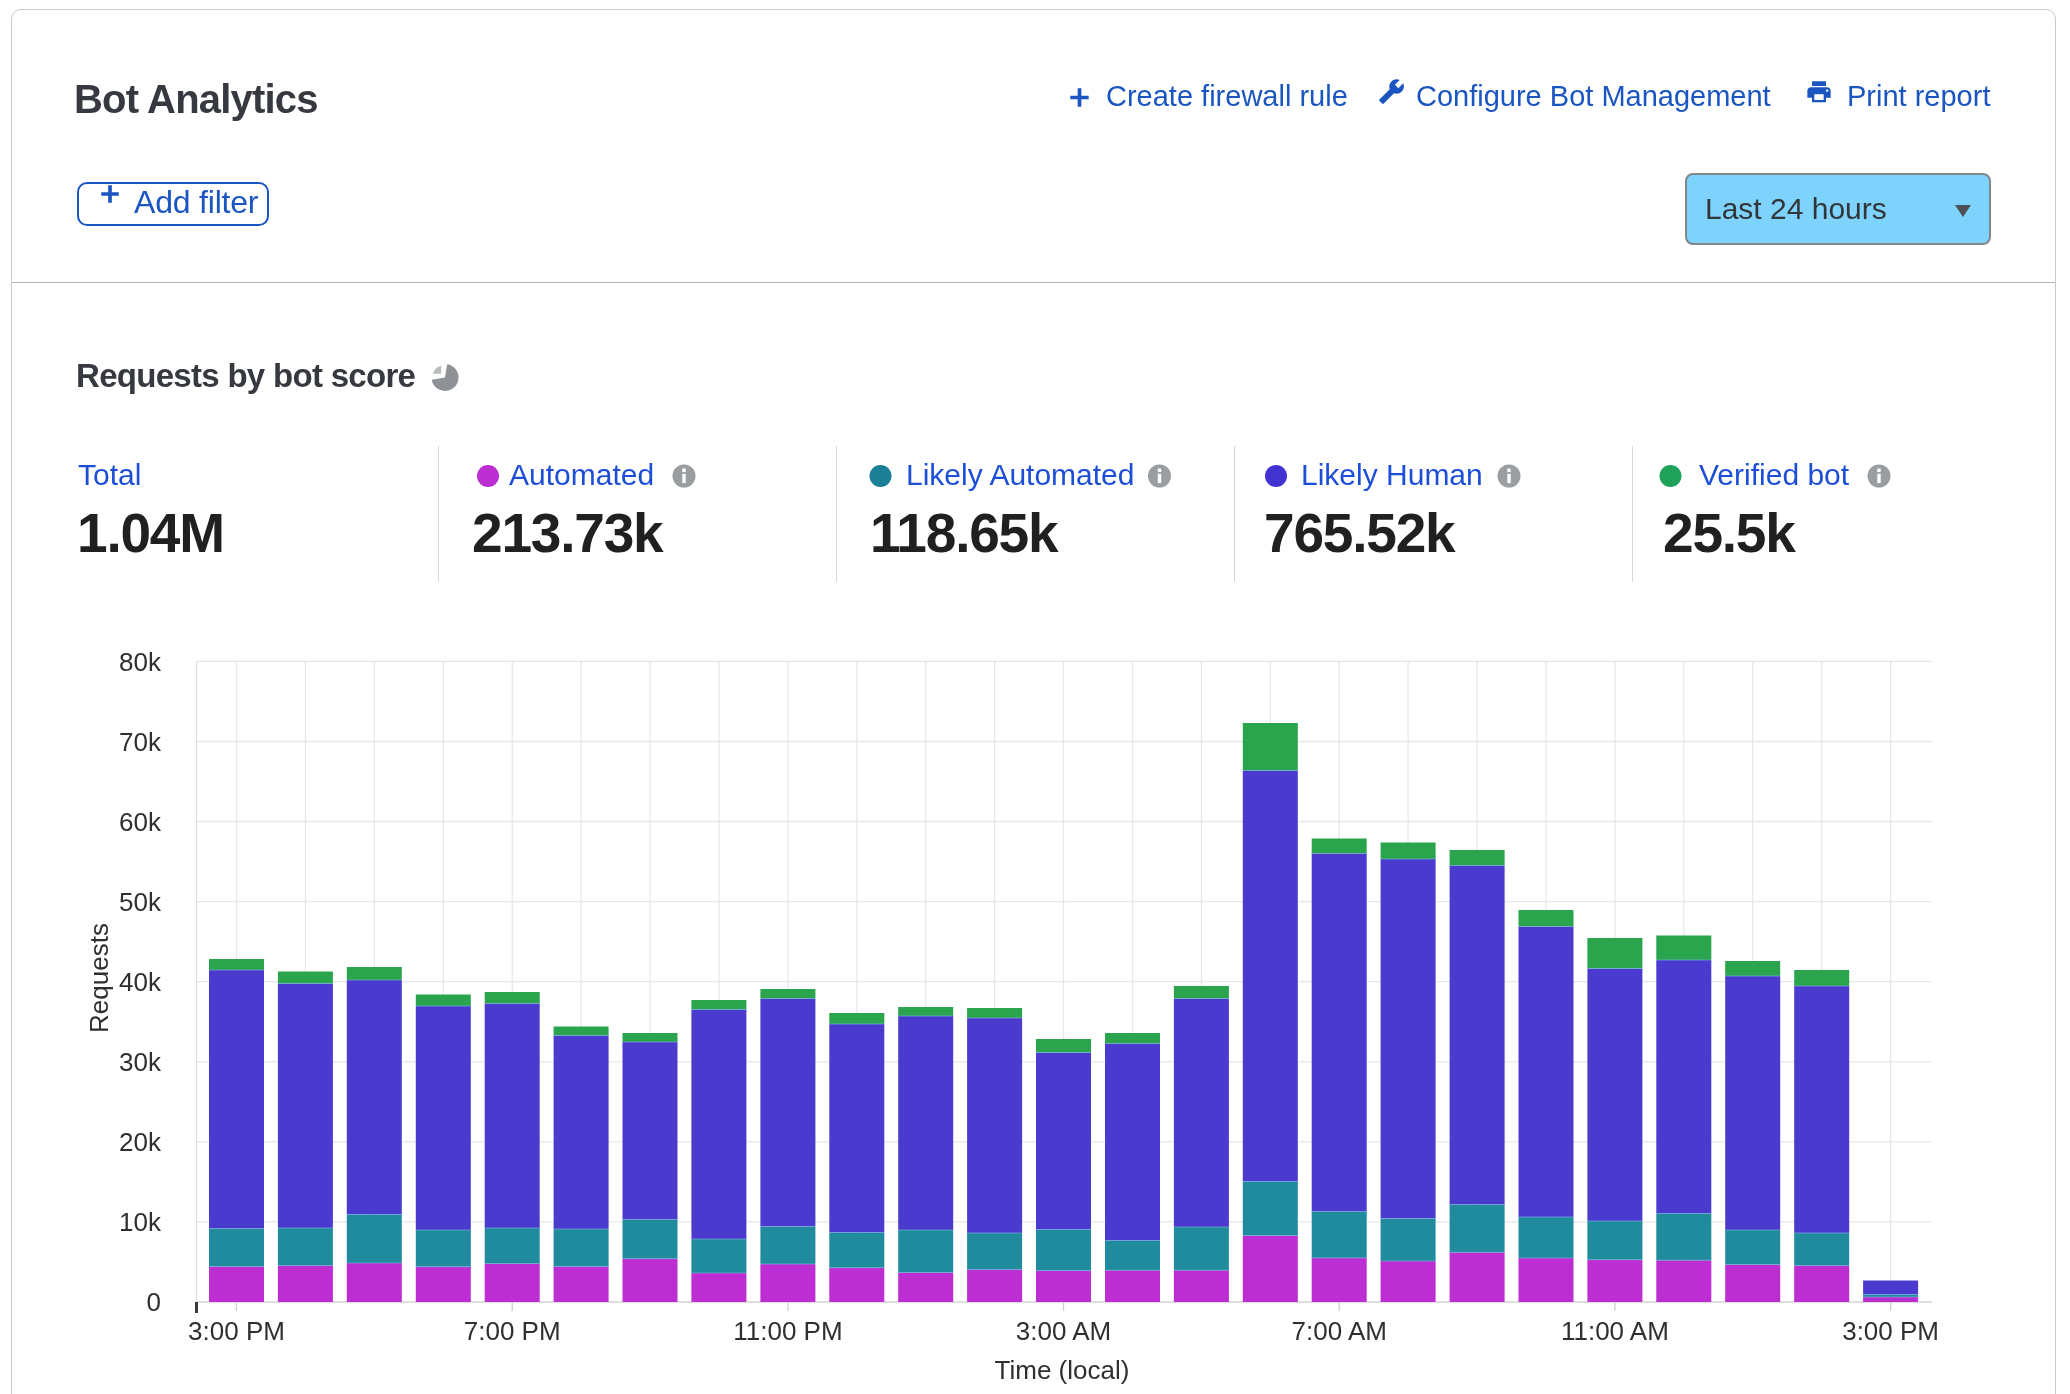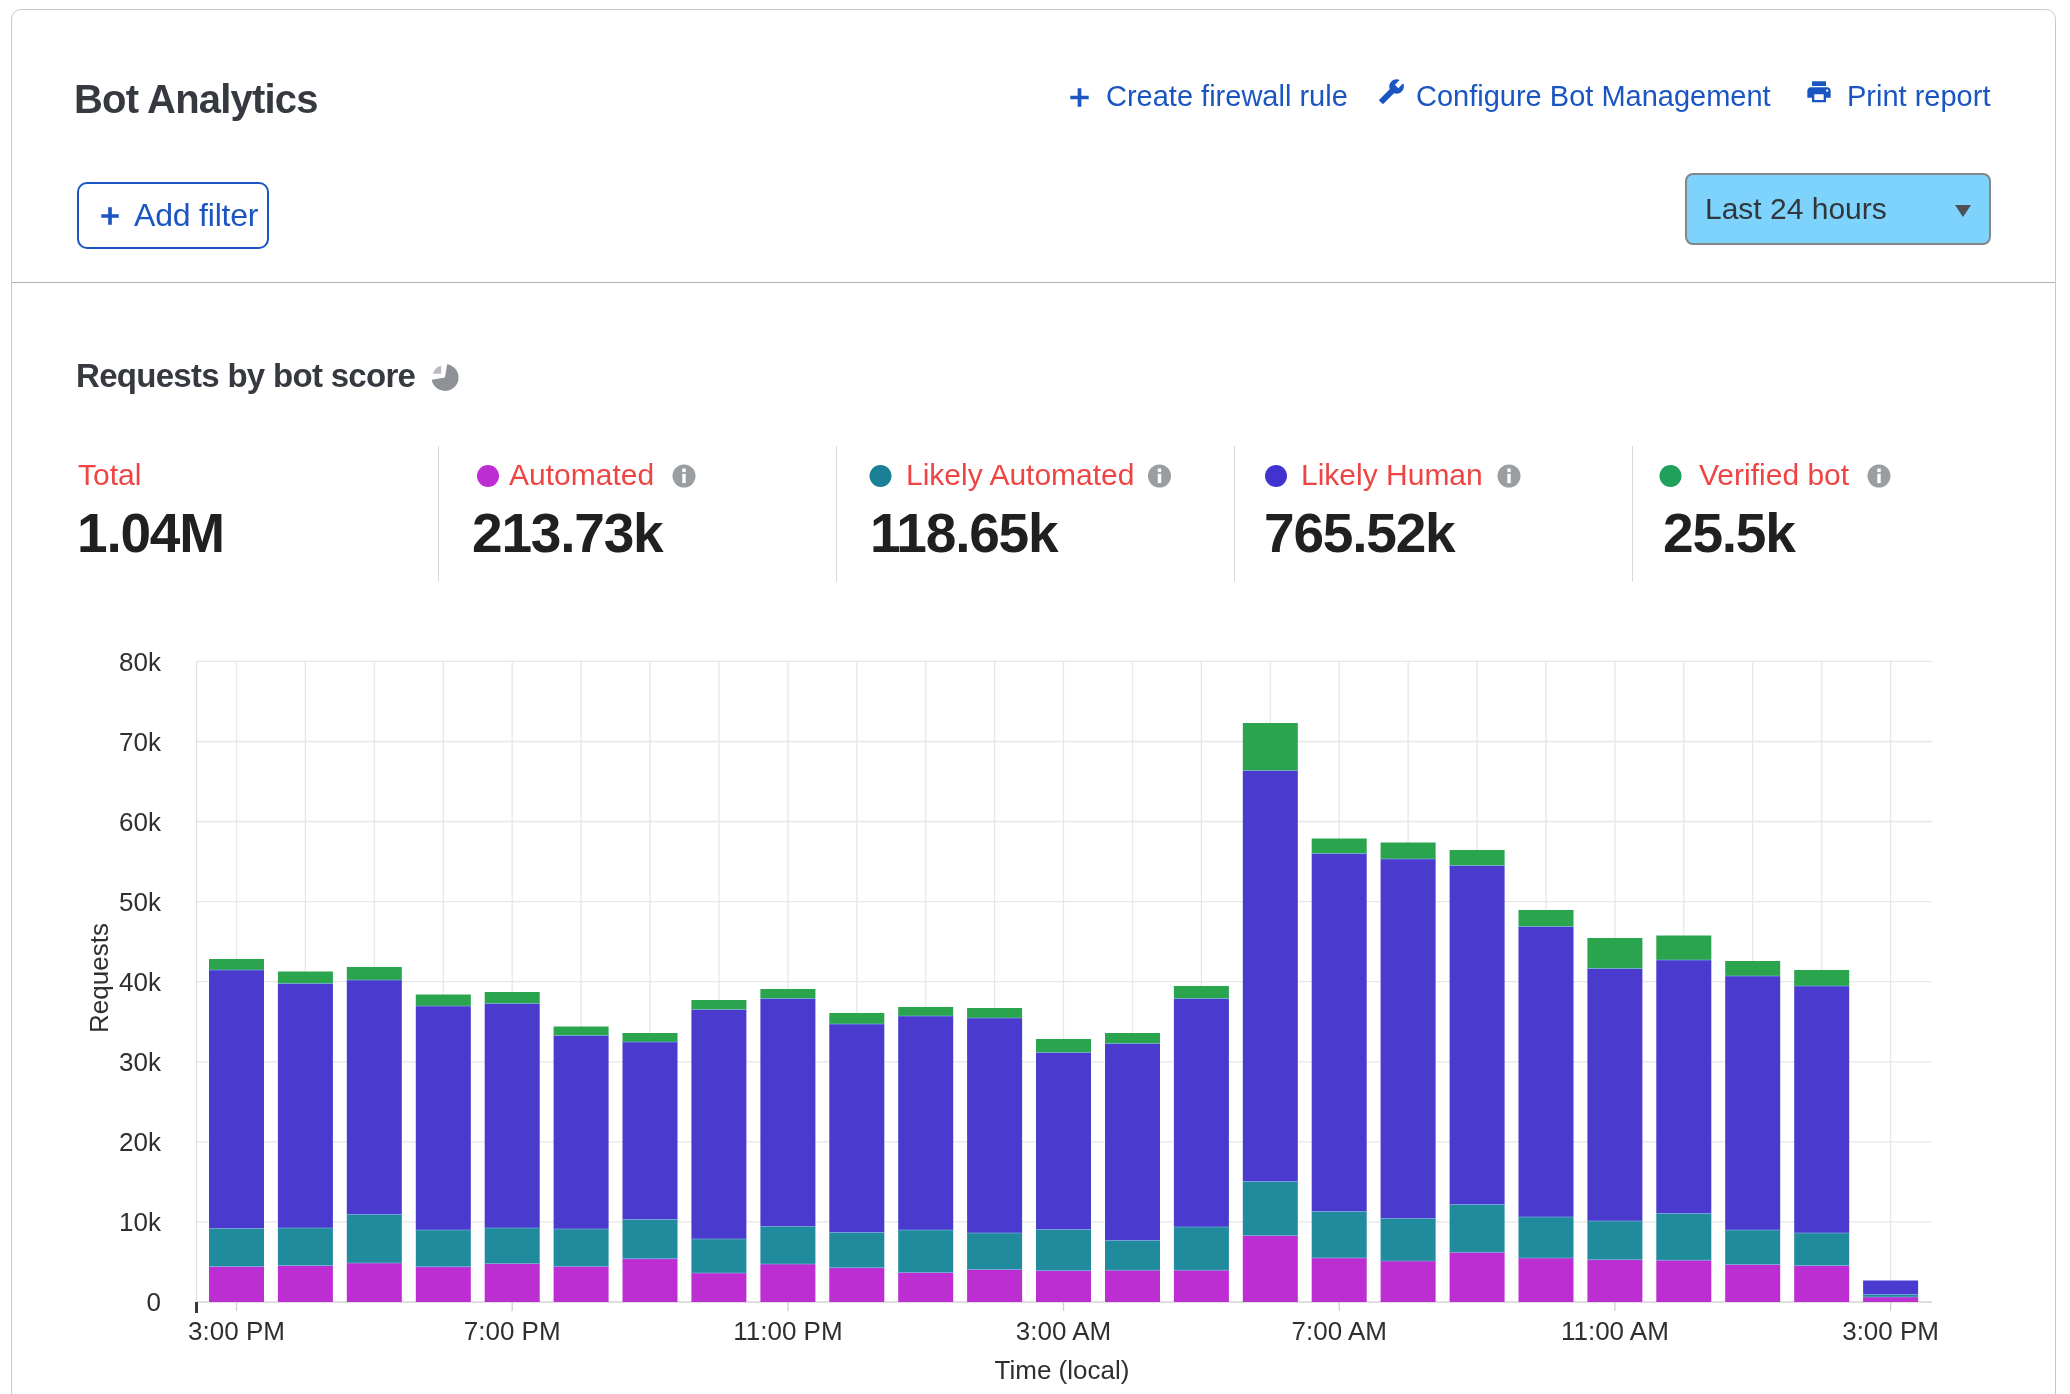--- a/index.html
+++ b/index.html
@@ -4,35 +4,35 @@
   * { margin:0; padding:0; box-sizing:border-box; }
   html,body { width:2070px; height:1394px; background:#fff;
     font-family:"Liberation Sans", sans-serif; position:relative; overflow:hidden; }
   .abs { position:absolute; }
   .card { position:absolute; left:11px; top:9px; width:2045px; height:1460px;
      border:1.5px solid #c9c9c9; border-radius:10px; background:#fff; }
   .title { position:absolute; left:74px; top:79px; font-size:40px; font-weight:700;
      color:#36393f; line-height:1; letter-spacing:-0.8px; }
   .links { position:absolute; top:81.5px; font-size:29px; line-height:1;
      display:flex; align-items:flex-start; color:#1a55c2; white-space:nowrap; }
-  .btn { position:absolute; left:77px; top:182px; width:192px; height:67px;
-     border:2.5px solid #1a55c2; border-radius:10px; display:flex; align-items:center;
+  .btn { position:absolute; left:77px; top:182px; width:192px; height:44px;
+     border:2.5px solid #1a55c2; border-radius:10px; display:flex; 
      color:#1a55c2; font-size:32px; letter-spacing:-0.2px; }
   .select { position:absolute; left:1685px; top:172.5px; width:306px; height:72px;
      border:2px solid #84878a; border-radius:8px; display:flex; align-items:center;
      color:#32353a; font-size:30px; padding-left:18px; background:#7dd3fc; }
   .caret { position:absolute; right:18px; top:30px; width:0; height:0;
      border-left:8px solid transparent; border-right:8px solid transparent;
      border-top:12px solid #4d5054; }
   .hdiv { position:absolute; left:12px; top:281.5px; width:2043px; height:0;
      border-top:1.5px solid #b2b2b2; }
   .sect { position:absolute; left:76px; top:359px; font-size:33px; font-weight:700;
      color:#36393f; line-height:1; letter-spacing:-0.7px; }
   .vdiv { position:absolute; top:446px; height:136px; width:0; border-left:1.5px solid #d8d8d8; }
-  .slab { position:absolute; top:459.5px; font-size:30px; color:#ef4444; line-height:1; white-space:nowrap; }
+  .slab { position:absolute; top:459.5px; font-size:30px; color:#1d4ed8; line-height:1; white-space:nowrap; }
   .sval { position:absolute; top:505.5px; font-size:55px; font-weight:700; color:#202020;
      line-height:1; white-space:nowrap; letter-spacing:-1.2px; }
 </style></head>
 <body>
 <div class="card"></div>
 <div class="title">Bot Analytics</div>
 
 <div class="links" style="left:1069px;align-items:center;">
   <svg width="21" height="21" viewBox="0 0 24 24" style="margin:2.5px 16px 0 0;">
       <path d="M9.9 1.5h4.2v8.4h8.4v4.2h-8.4v8.4H9.9v-8.4H1.5V9.9h8.4z" fill="#1a55c2"></path>

